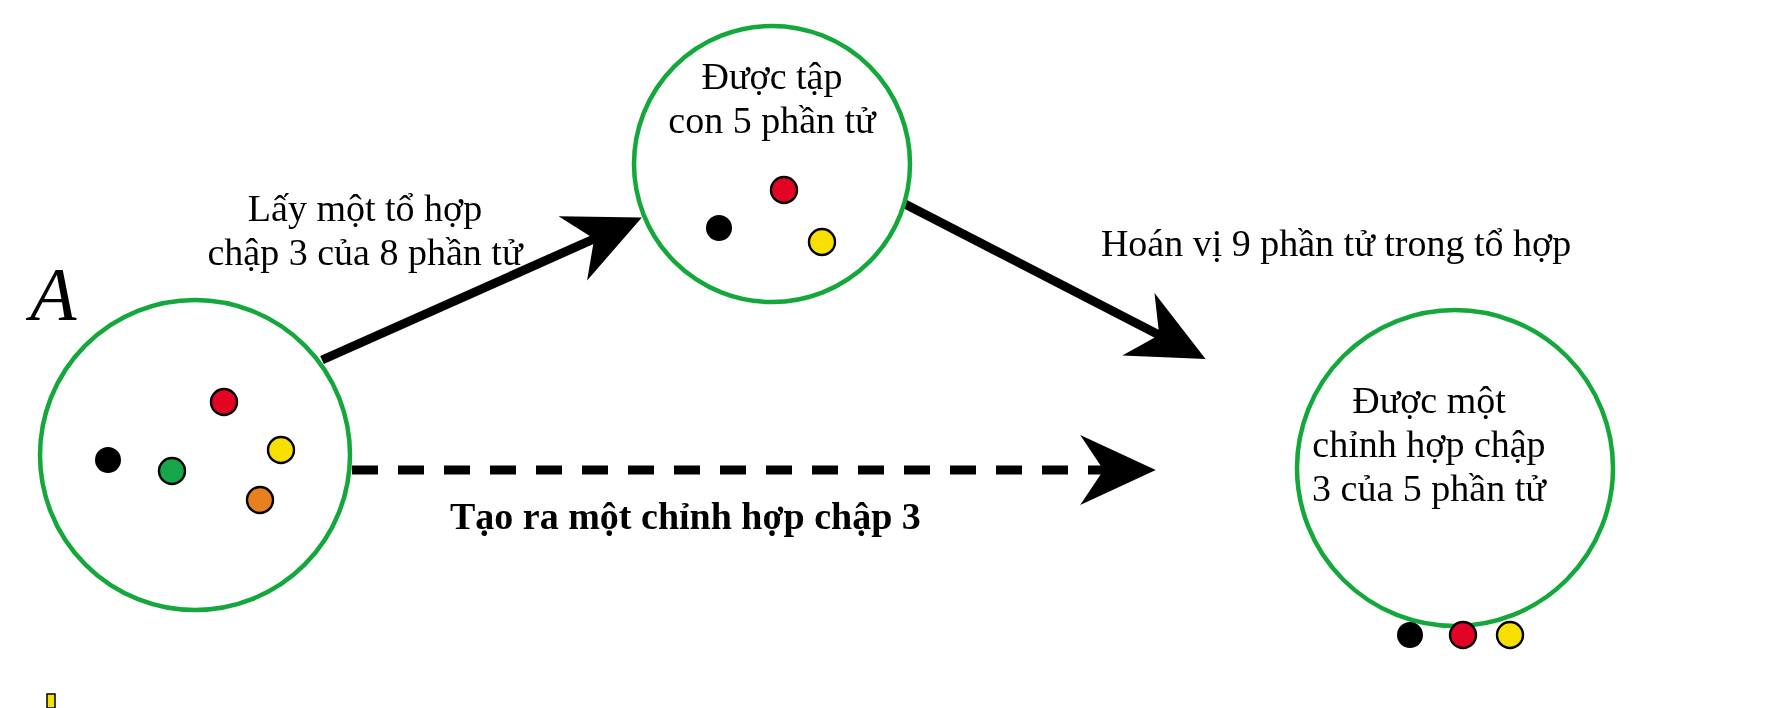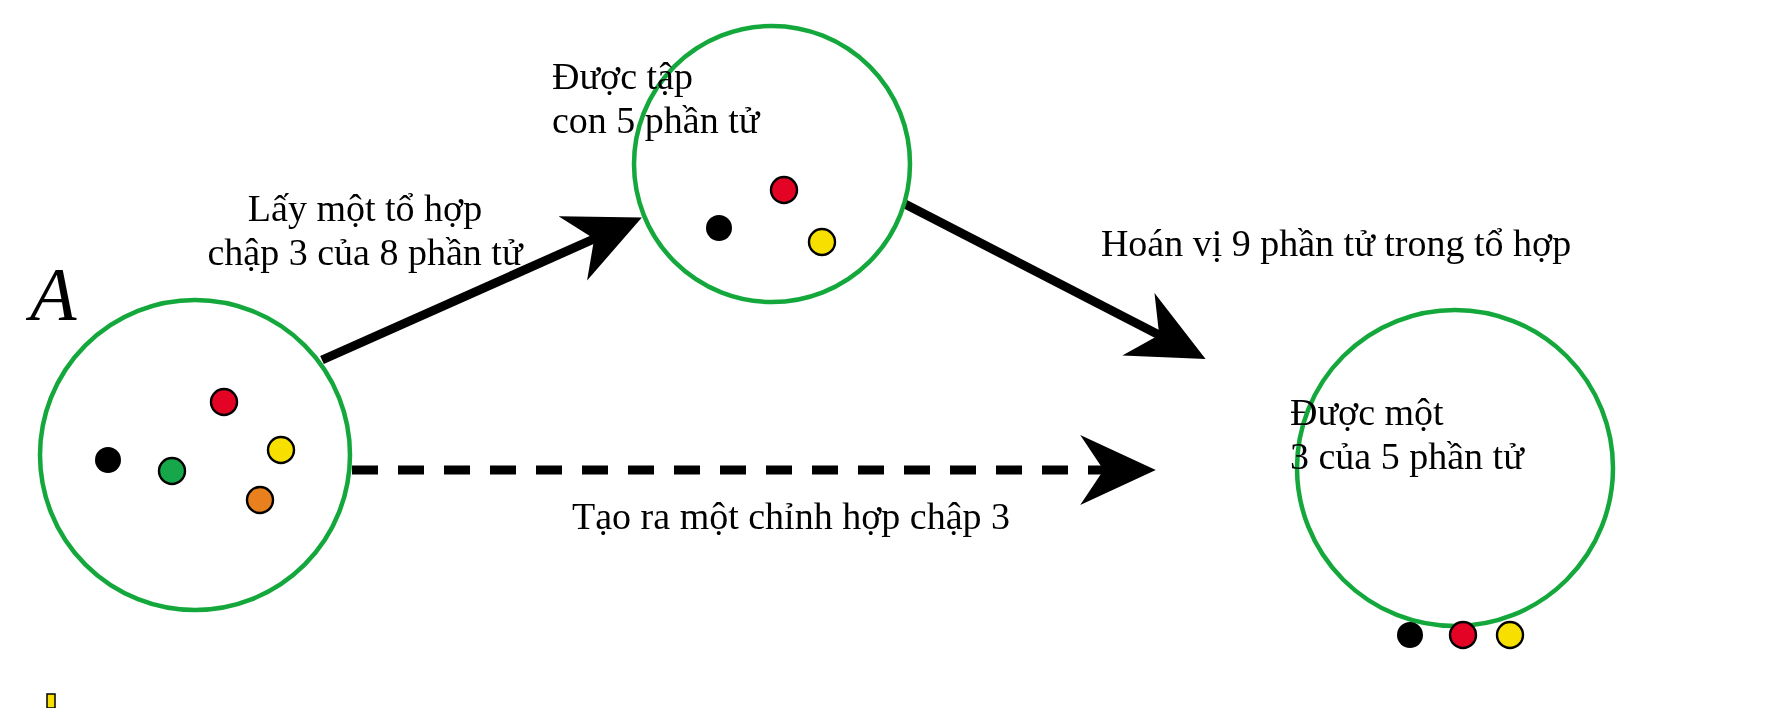--- a/index.html
+++ b/index.html
@@ -30,20 +30,21 @@
     white-space: pre;
     line-height: 1.16;
     font-family: "Liberation Serif", "DejaVu Serif", serif;
   }
   .lbl-arrow {
     font-size: 38px;
     text-align: center;
   }
   .circle-text {
     font-size: 38px;
+    text-align: center;
   }
   .set-label {
     font-size: 76px;
     font-style: italic;
     font-family: "Liberation Serif", "DejaVu Serif", serif;
   }
 </style>
 </head>
 <body>
 
@@ -82,19 +83,19 @@
         <circle cx="1510" cy="635" r="13" fill="#f7e000" stroke="#000000" stroke-width="2.4"></circle>
       </g>
     <g id="artifact-layer">
         <rect x="47" y="694" width="8" height="14" fill="#f7e000" stroke="#000000" stroke-width="1.5"></rect>
       </g>
   </svg>
 
   <div id="text-layer">
       <div class="txt set-label" style="left: 30px; top: 250px;">A</div>
       <div class="txt circle-text" style="left: 552px; top: 54px; width: 440px;"><div>Được tập</div><div>con 5 phần tử</div></div>
-      <div class="txt circle-text" style="left: 1290px; top: 378px; width: 440px; margin-top: 12px;"><div>Được một</div><div>3 của 5 phần tử</div></div>
+      <div class="txt circle-text" style="left: 1209px; top: 378px; width: 440px;"><div>Được một</div><div>chỉnh hợp chập</div><div>3 của 5 phần tử</div></div>
       <div class="txt lbl-arrow" style="left: 85px; top: 186px; width: 560px; text-align: center;"><div>Lấy một tổ hợp</div><div>chập 3 của 8 phần tử</div></div>
       <div class="txt lbl-arrow" style="left: 1056px; top: 221px; width: 560px; text-align: center;"><div>Hoán vị 9 phần tử trong tổ hợp</div></div>
-      <div class="txt lbl-arrow" style="left: 450px; top: 494px; width: 560px; text-align: right;"><div>Tạo ra một chỉnh hợp chập 3</div></div>
+      <div class="txt lbl-arrow" style="left: 450px; top: 494px; width: 560px; text-align: left; font-weight: bold;"><div>Tạo ra một chỉnh hợp chập 3</div></div>
     </div>
 
 </div>
 
 </body></html>

